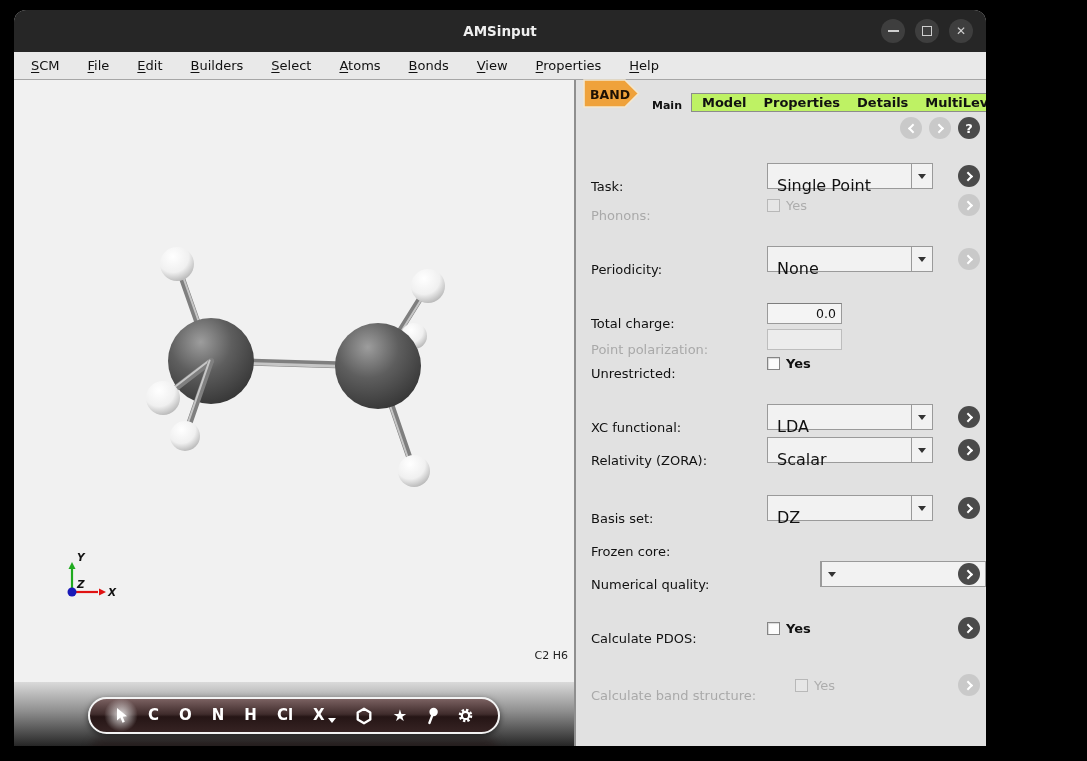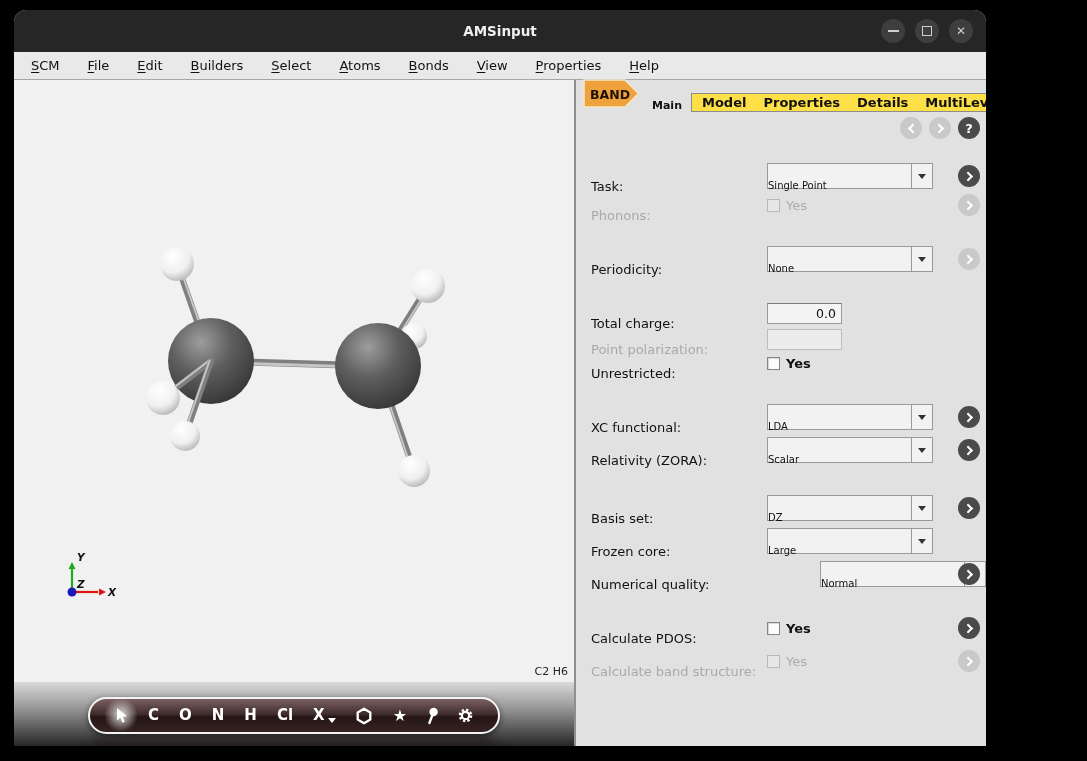--- a/index.html
+++ b/index.html
@@ -34,21 +34,21 @@
   .menubar{
     height:28px; flex:0 0 28px; background:#e9e9e9; border-bottom:1px solid #a6a6a6;
     display:flex; align-items:center; padding-left:9px;gap:12px;
   }
   .menu-item{ padding:0 8px; font-size:13px; color:#111; }
   .menu-item u{ text-underline-offset:2px; text-decoration-thickness:1px; }
   
   .content{ flex:1; display:flex; }
   .left-col{ width:560px; flex:0 0 560px; display:flex; flex-direction:column; }
   .viewer{ height:602px; flex:0 0 602px; background:#f1f1f1; position:relative; }
-  .formula{ position:absolute; right:6px; bottom:4px; font-size:11px; color:#222; }
+  .formula{ position:absolute; right:6px; bottom:20px; font-size:11px; color:#222; }
   .separator{ width:2px; flex:0 0 2px; background:#8f8f8f; }
   
   .strip{
     flex:1; position:relative;
     background:linear-gradient(180deg,#dadada 0%,#b9b9b9 20%,#909090 45%,#565656 75%,#262626 100%);
   }
   .pill{
     position:absolute; left:74px; top:15px; width:412px; height:37px;
     border-radius:19px; border:2px solid #f3f3f3;
     background:linear-gradient(180deg,#7a6161 0%,#402c2c 46%,#251515 54%,#362323 100%);
@@ -74,21 +74,21 @@
   }
   
   .panel{ flex:1; position:relative; background:#e1e1e1; }
   .tabbar{ position:absolute; left:7px; right:0; top:3px; height:29px; display:flex; align-items:flex-end; }
   .band-wrap{ width:57px; flex:0 0 57px; }
   .tab-active{
     margin-left:3px; padding:0 9px; display:flex; align-items:center;
     font-size:11px; font-weight:bold; color:#111;
   }
   .tab-strip{
-    flex:1; background:#fde047; border:1px solid #8c8c8c;
+    flex:1; background:#bef264; border:1px solid #8c8c8c;
     display:flex; align-items:center; padding-left:10px;
   }
   .tab-item{ font-size:13px; font-weight:bold; color:#111; margin-right:17px; }
   .search{ margin-left:auto; margin-right:9px; display:flex; }
   .navrow{ position:absolute; top:37px; right:6px; display:flex; gap:7px; }
   .circlebtn{
     width:22px; height:22px; border-radius:50%;
     display:flex; align-items:center; justify-content:center;
   }
   .circlebtn.lite{ background:#c9c9c9; }
@@ -97,21 +97,21 @@
   .chev-right{ transform:rotate(45deg) translate(-1px,1px); }
   .chev-left{ transform:rotate(-135deg) translate(-1px,1px); }
   
   .row{ position:absolute; left:15px; right:0; height:26px; display:flex; align-items:center; }
   .row-label{ width:176px; font-size:13px; color:#111; flex:0 0 176px;margin-top:20px; }
   .row.disabled .row-label{ color:#a9a9a9; }
   .combo{
     width:166px; height:26px; background:#f2f2f2; border:1px solid #9a9a9a;
     display:flex; align-items:stretch;
   }
-  .combo-text{ flex:1; display:flex; align-items:center; font-size:10px; color:#111;margin-top:18px; }
+  .combo-text{ flex:1; display:flex; align-items:center; padding-left:9px; font-size:16px; color:#111;margin-top:18px; }
   .combo-arrow{ width:21px; border-left:1px solid #9a9a9a; display:flex; align-items:center; justify-content:center; }
   .combo-tri{
     width:0; height:0; border-left:4.5px solid transparent; border-right:4.5px solid transparent;
     border-top:5.5px solid #333;
   }
   .tinput{
     width:75px; height:21px; background:#f4f4f4; border:1px solid #9a9a9a; border-top-color:#7d7d7d;
     font-size:12.5px; font-family:"DejaVu Sans",sans-serif; text-align:right; padding-right:5px; color:#111;
   }
   .tinput:disabled{ background:#ececec; border-color:#bdbdbd; }
@@ -375,50 +375,43 @@
               <span class="combo-arrow">
                 <span class="combo-tri"></span>
               </span>
             </div>
             <div class="chev circlebtn dark">
               <span class="chev-glyph chev-right"></span>
             </div>
           </div>
           <div class="row" style="top: 448px;">
             <span class="row-label">Frozen core:</span>
-            <div class="combo">
-              <span class="combo-text">Large</span>
-              <span class="combo-arrow">
-                <span class="combo-tri"></span>
-              </span>
-            </div>
           </div>
           <div class="row" style="top: 481px; justify-content: space-between;">
             <span class="row-label">Numerical quality:</span>
             <div class="combo">
-              <span class="combo-text">Normal</span>
               <span class="combo-arrow">
                 <span class="combo-tri"></span>
               </span>
             </div>
             <div class="chev circlebtn dark">
               <span class="chev-glyph chev-right"></span>
             </div>
           </div>
           <div class="row" style="top: 535px;">
             <span class="row-label">Calculate PDOS:</span>
             <span class="checkwrap">
               <span class="checkbox"></span>
               <span class="checklabel">Yes</span>
             </span>
             <div class="chev circlebtn dark">
               <span class="chev-glyph chev-right"></span>
             </div>
           </div>
-          <div class="row disabled" style="top: 568px;">
+          <div class="row disabled" style="top: 592px; gap: 28px;">
             <span class="row-label">Calculate band structure:</span>
             <span class="checkwrap">
               <span class="checkbox"></span>
               <span class="checklabel">Yes</span>
             </span>
             <div class="chev circlebtn lite">
               <span class="chev-glyph chev-right"></span>
             </div>
           </div>
         </div>

